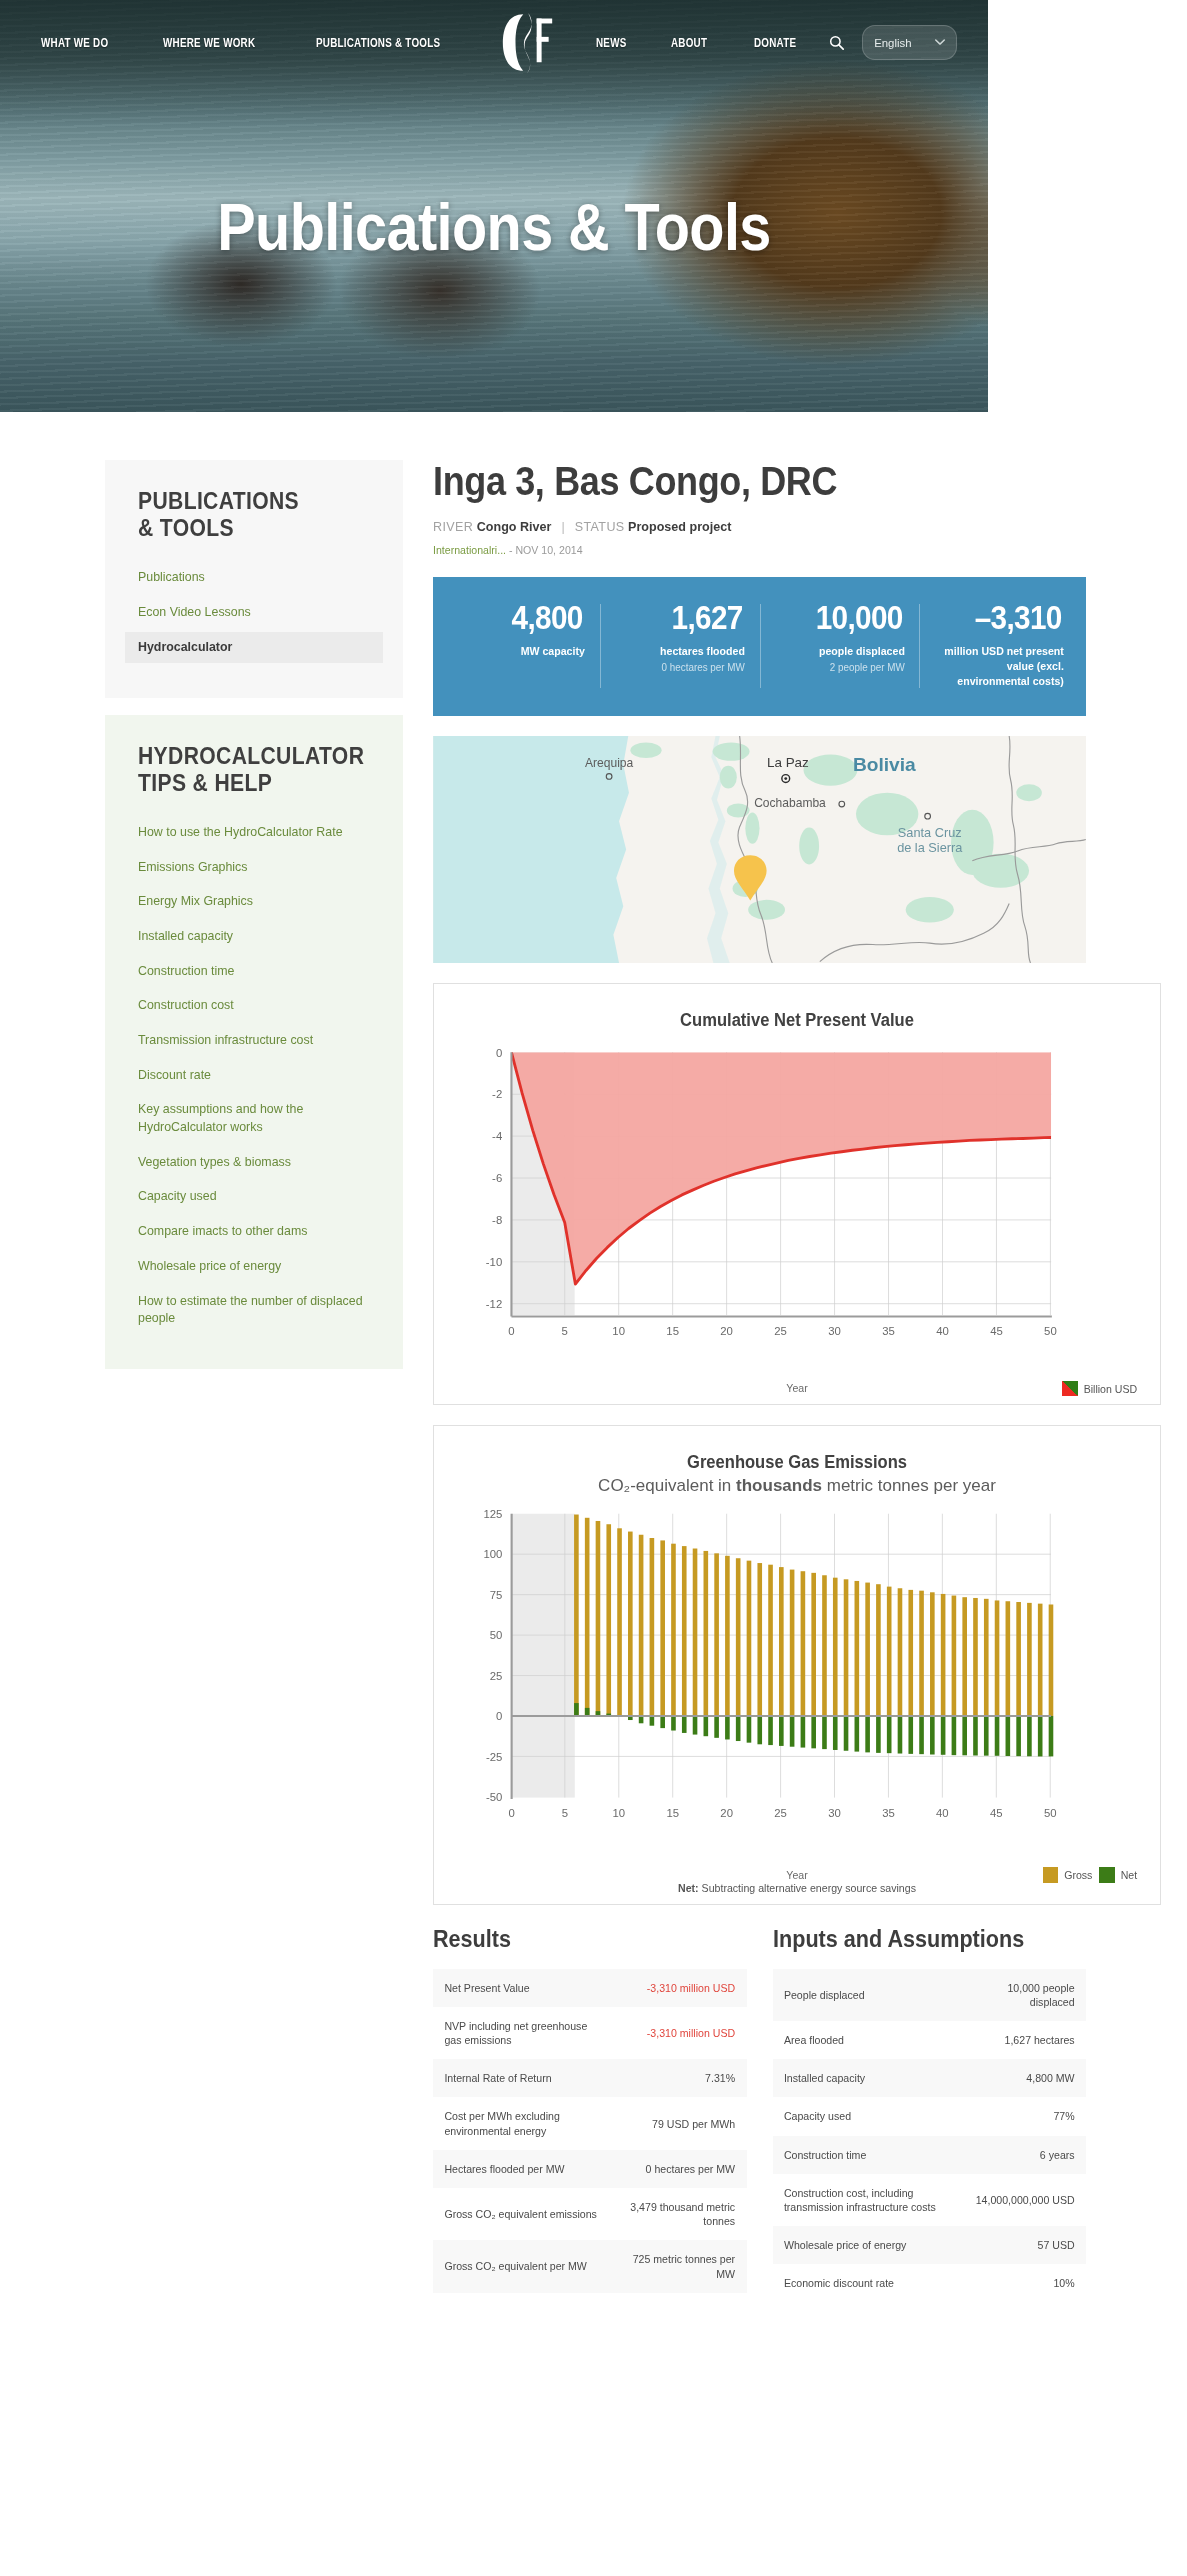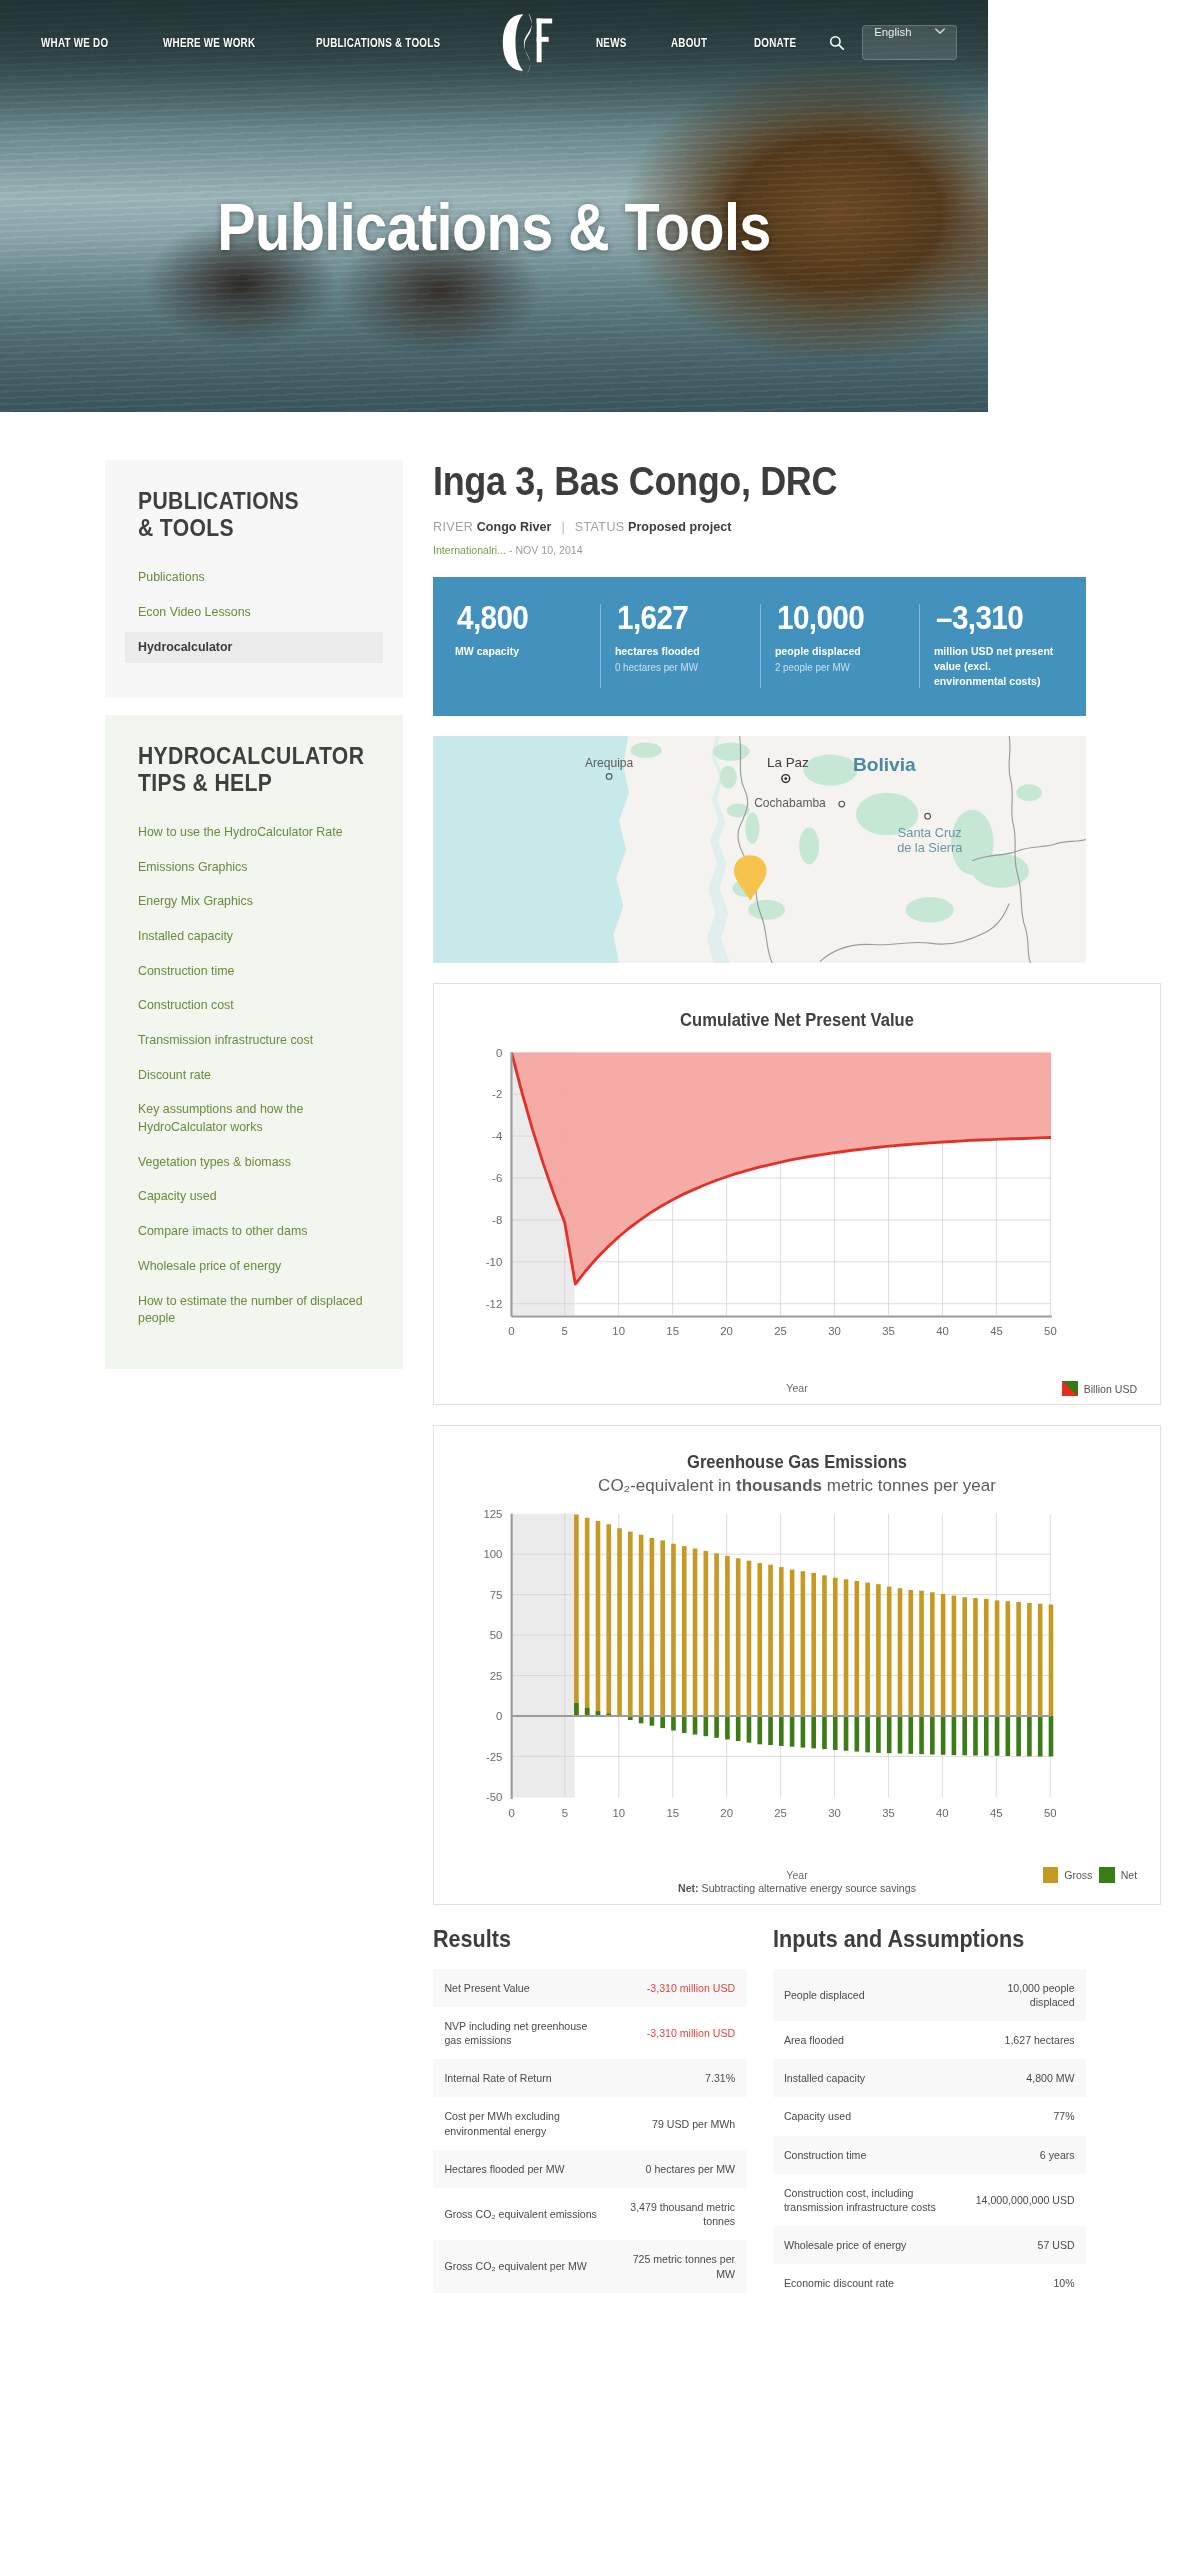--- a/index.html
+++ b/index.html
@@ -70,22 +70,22 @@
   }
   .search-icon {
     width: 21px; height: 21px;
     display: flex; align-items: center; justify-content: center;
     cursor: pointer; margin-left: 24px;
   }
   .lang-select {
     width: 135px; height: 35px;
     background: rgba(255,255,255,.13);
     border: 0.7px solid rgba(255,255,255,.18);
-    border-radius: 4px;
-    display: flex; justify-content: space-between;
+    border-radius: 13px;
+    display: flex; align-items: center; justify-content: space-between;
     padding: 0 11.4px;
     color: #e8eeee; font-size: 11.4px;
     cursor: pointer;
     margin-left: 17px;
   }
   .lang-caret { font-size: 9.2px; opacity: .85; }
 
   .hero-title {
     position: absolute;
     left: 0; right: 0; top: 193px;
@@ -184,21 +184,21 @@
   
   .stats {
     width: 653px;
     background: #4391bd;
     display: flex;
     padding: 20px 7px 24px 7px;
     margin-bottom: 20px;
   }
   .stat {
     flex: 1;
-    text-align: left;
+    text-align: right;
     padding: 4.3px 10px 1.4px 10px;
     position: relative;
   }
   .stat + .stat::before {
     content: "";
     position: absolute; left: 0; top: 7px; bottom: 4.3px;
     width: 0.7px; background: rgba(255,255,255,.35);
   }
   .stat-num {
     font-family: "Liberation Sans Narrow", "Liberation Sans", sans-serif;

